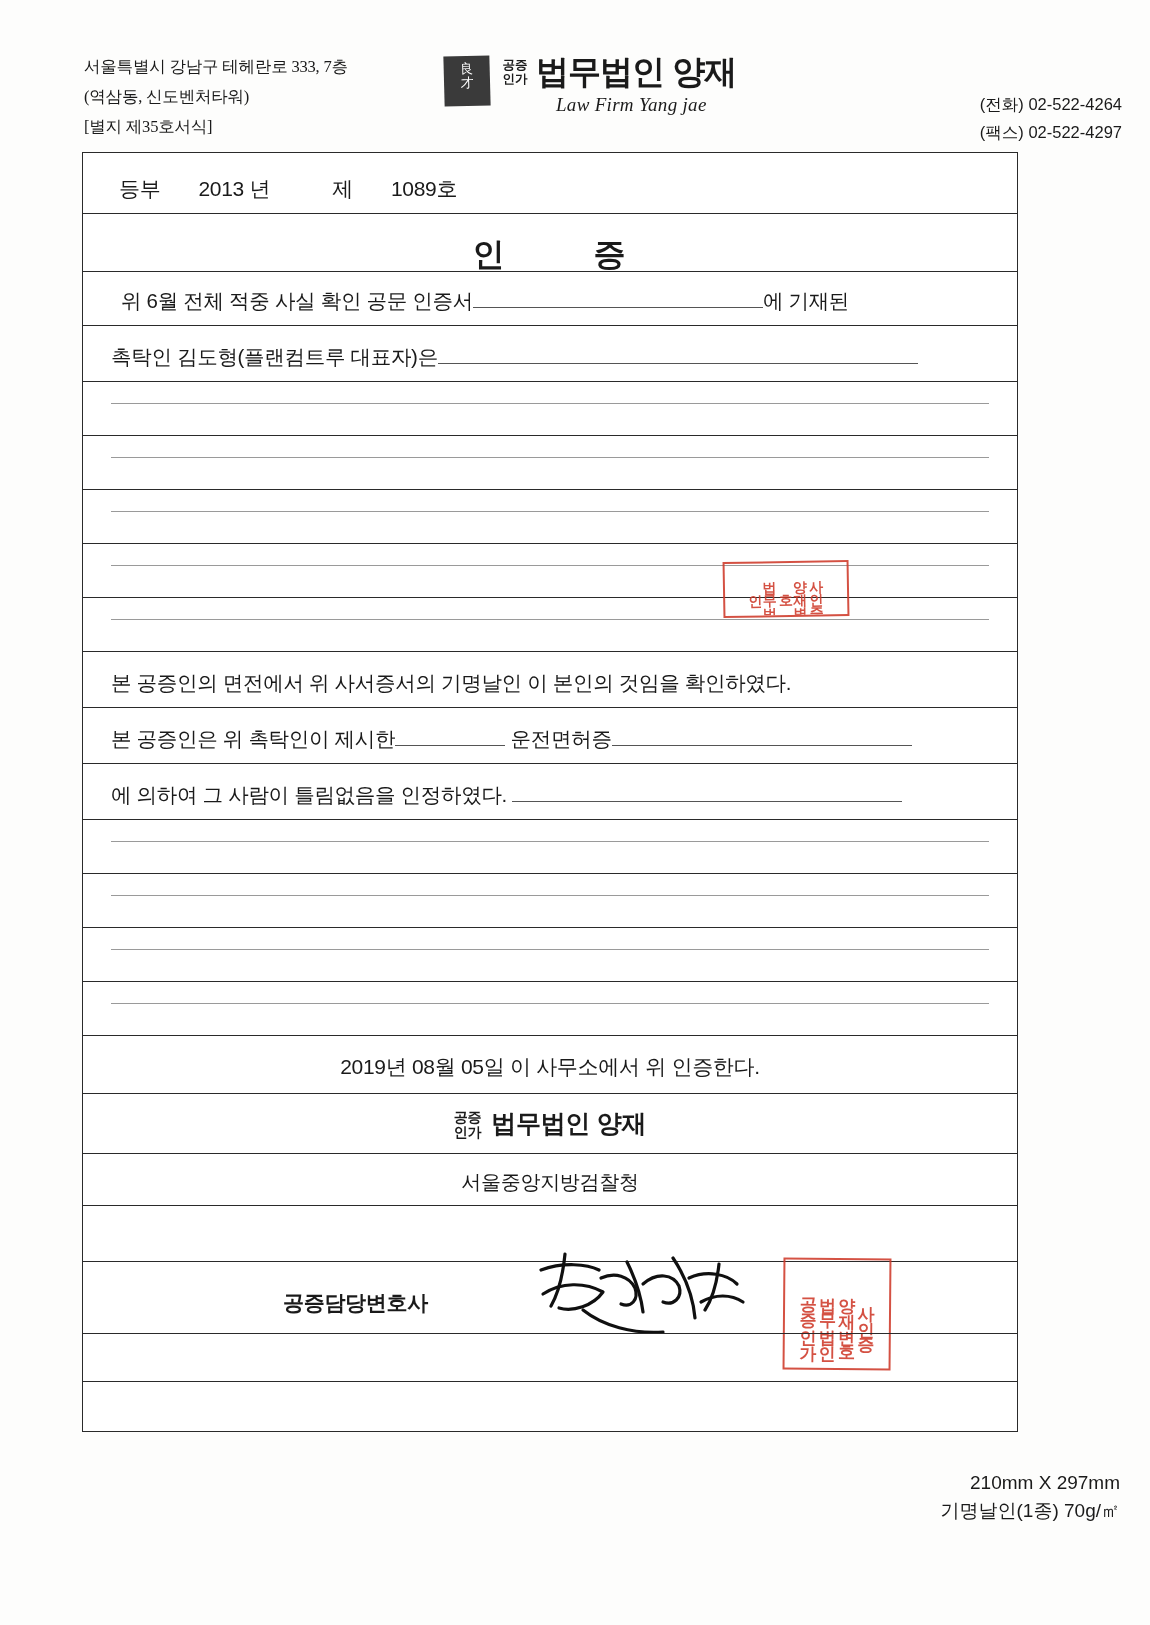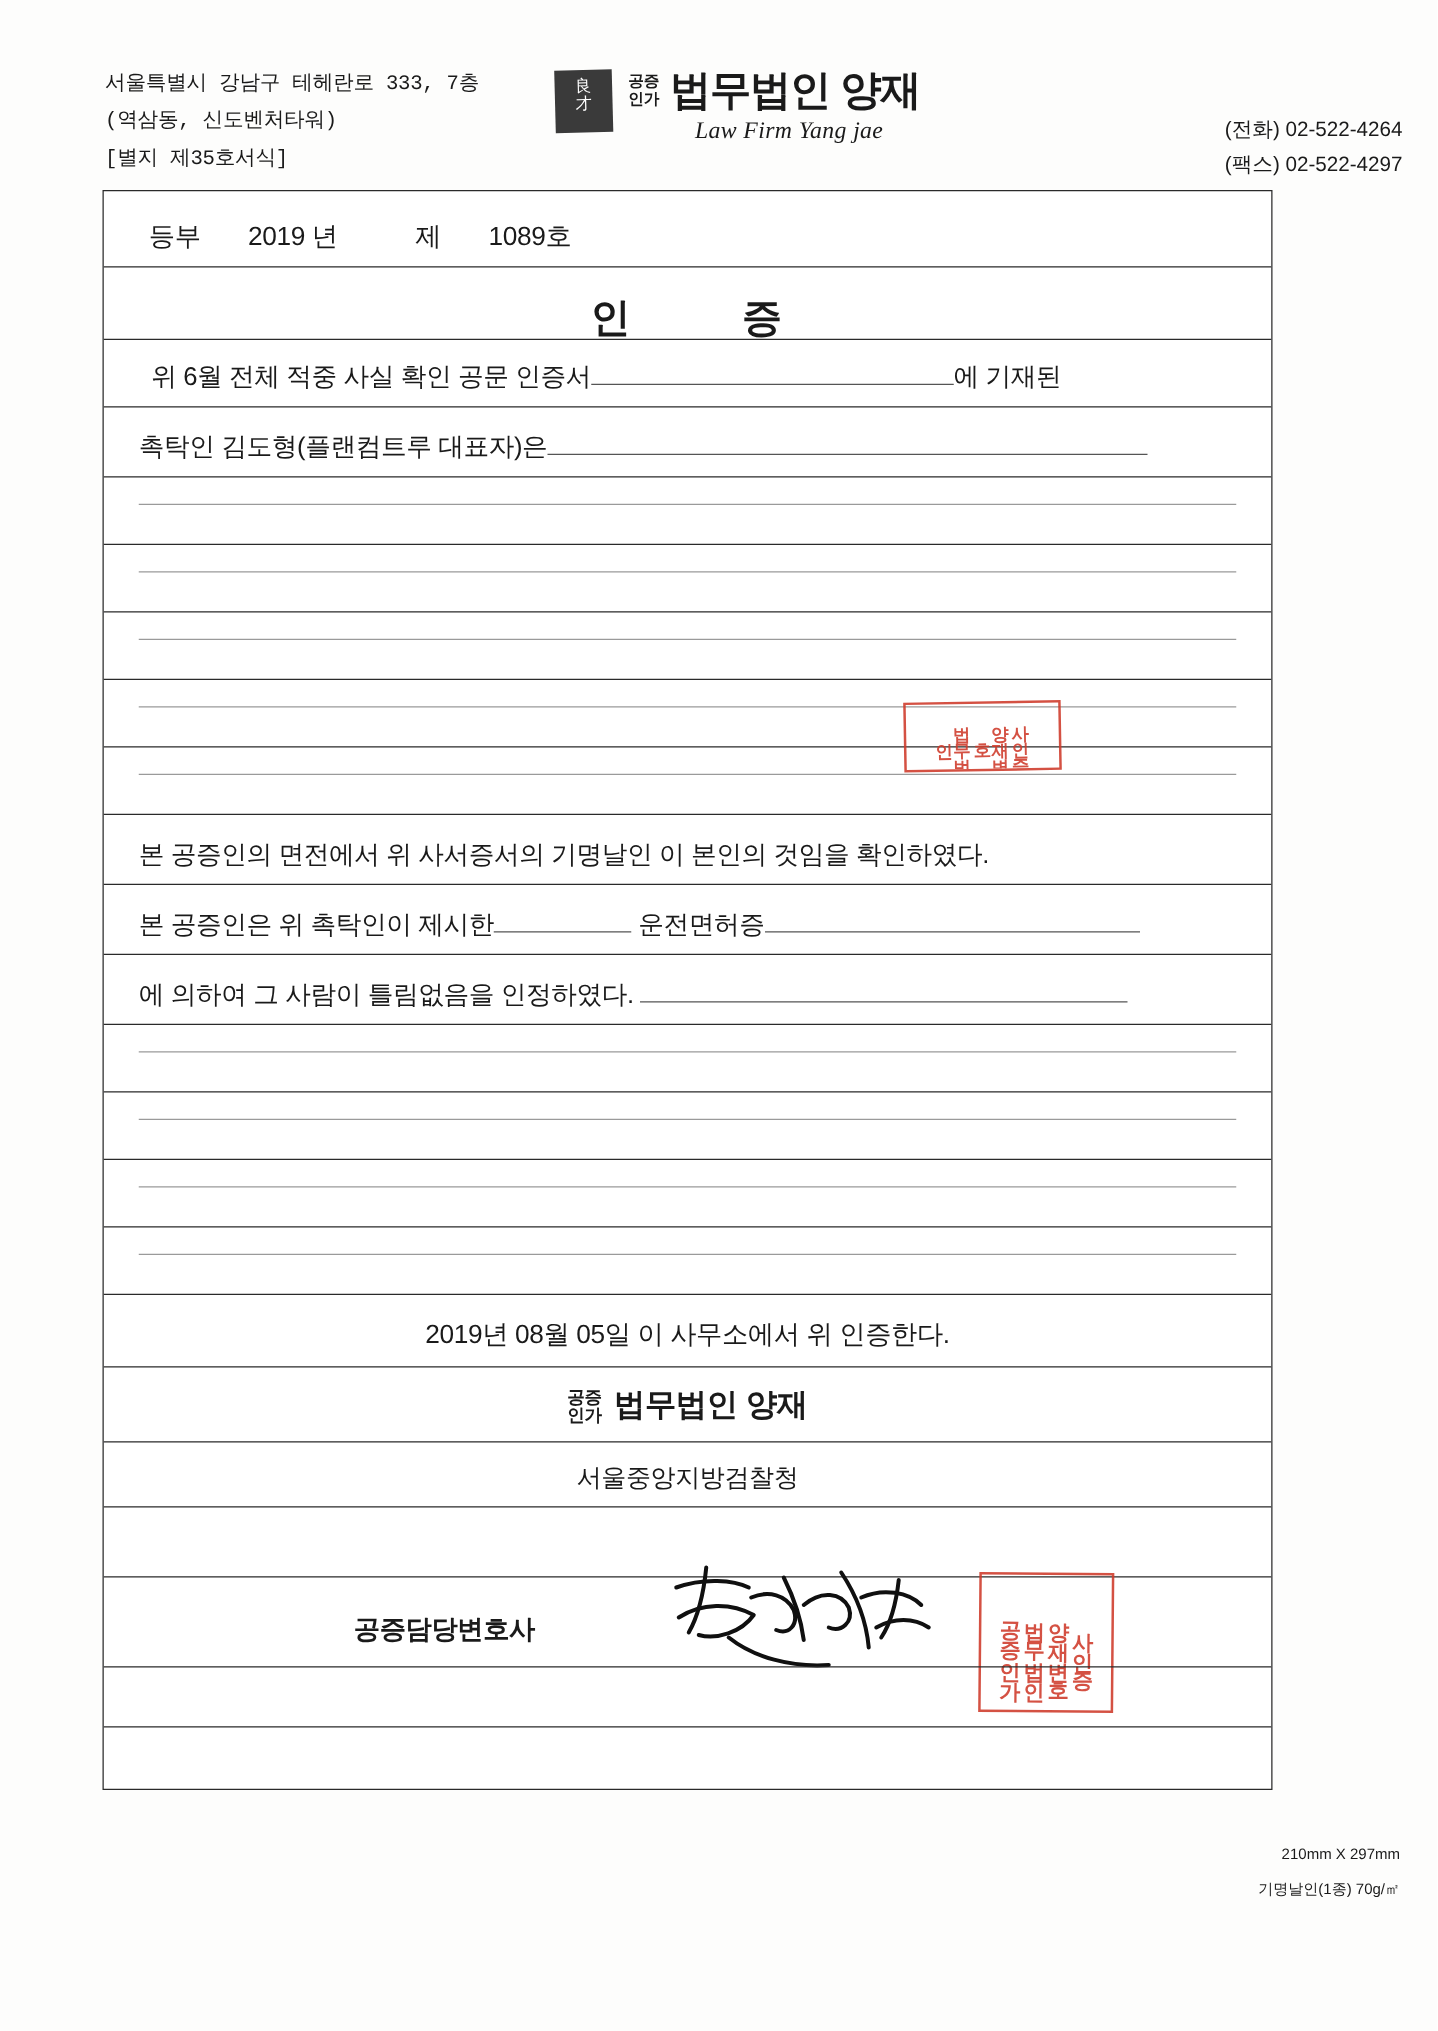--- a/index.html
+++ b/index.html
@@ -30,21 +30,21 @@
     right: 28px;
     height: 100px;
   }
   .addr-block {
     position: absolute;
     left: 0;
     top: 0;
     font-size: 16.5px;
     line-height: 30px;
     white-space: nowrap;
-    font-family: Liberation Mono, monospace;
+    font-family: Liberation Serif, serif;
     letter-spacing: -0.2px;
   }
   .logo-block {
     position: absolute;
     left: 360px;
     top: -4px;
     width: 300px;
     height: 86px;
   }
   .logo-seal {
@@ -258,21 +258,21 @@
     pointer-events: none;
   }
 
   
   .footer {
     position: absolute;
     right: 30px;
     bottom: 100px;
     text-align: right;
     font-family: "Liberation Sans", sans-serif;
-    font-size: 12px;
+    font-size: 19px;
     line-height: 28px;
     white-space: nowrap;
   }
 </style>
 </head>
 <body>
 
 <div class="page">
 
   <div class="header">
@@ -298,21 +298,21 @@
 
     <div class="contact-block">
       <div>(전화) 02-522-4264</div>
       <div>(팩스) 02-522-4297</div>
     </div>
   </div>
 
   <div class="frame">
 
     <div class="txt regline">
-      <span>등부</span><span class="sp"></span><span>2019 년</span><span class="sp2"></span><span>제</span><span class="sp"></span><span>1089호</span>
+      <span>등부</span><span class="sp"></span><span>2013 년</span><span class="sp2"></span><span>제</span><span class="sp"></span><span>1089호</span>
     </div>
     <div class="fullline" style="top:60px;"></div>
 
     <div class="txt title">인        증</div>
     <div class="fullline" style="top:118px;"></div>
 
     <div class="txt body-line" style="top:134px; left:38px;">
       <span>위  6월 전체 적중 사실 확인 공문 인증서</span><span class="dash" style="width:290px;"></span><span>에 기재된</span>
     </div>
     <div class="fullline" style="top:172px;"></div>

